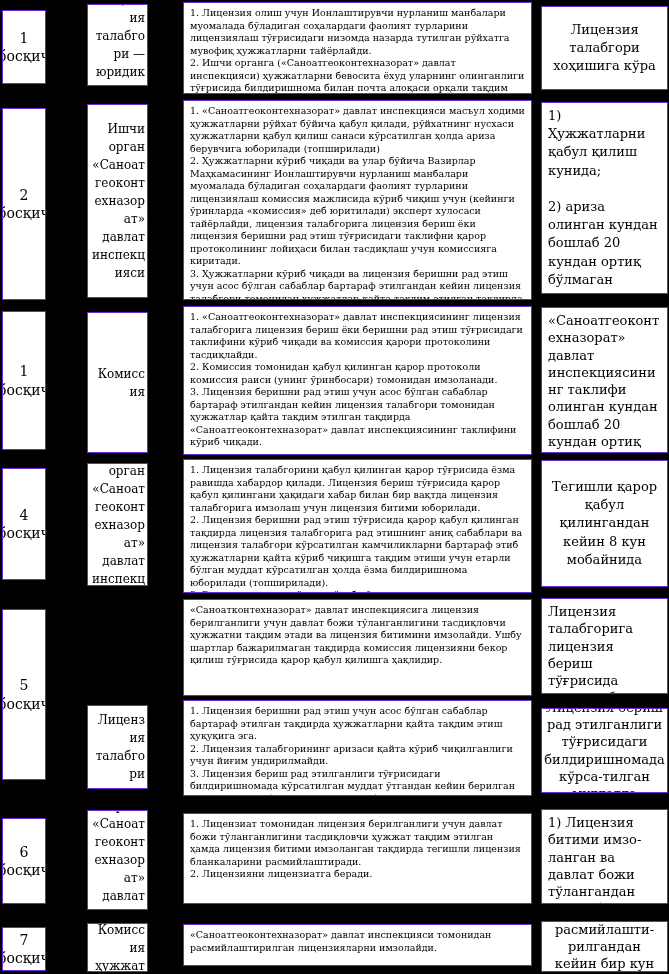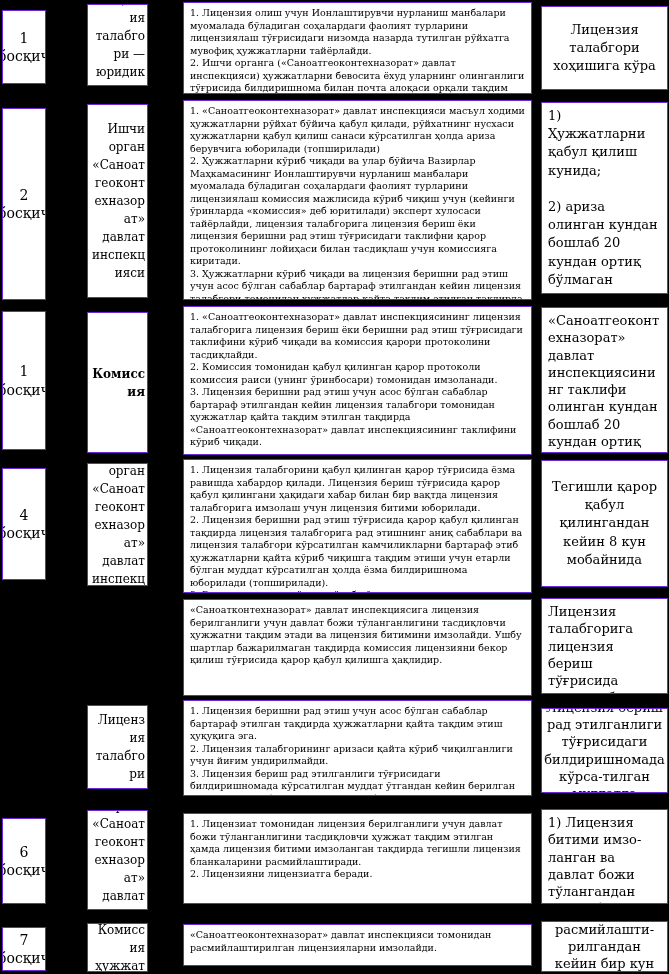--- a/index.html
+++ b/index.html
@@ -31,21 +31,21 @@
   .stage {
     display: flex; align-items: center; justify-content: center;
     text-align: center; font-size: 14px; line-height: 1.3;
     padding: 1px;
   }
   .actor {
     display: flex; align-items: center; justify-content: center;
     text-align: right; font-size: 12px; line-height: 1.5;
     padding: 2px; overflow-wrap: anywhere;
   }
-  .actor.bold { font-weight: bold; }
+  .actor.bold { font-weight: normal; }
   .actions {
     font-size: 9.5px; line-height: 1.32; text-align: left;
     padding: 4px 6px; white-space: pre-line; overflow-wrap: break-word;
   }
   .term {
     font-size: 13px; line-height: 1.4;
     padding: 4px 6px; white-space: pre-line; overflow-wrap: break-word;
   }
   .term.centered {
     display: flex; align-items: center; justify-content: center;
@@ -83,20 +83,21 @@
   <div class="cell c4 term tight" style="top:307px;height:146px">«Саноатгеоконтехназорат» давлат инспекциясининг таклифи олинган кундан бошлаб 20 кундан ортиқ бўлмаган муддатда;
 «Саноатгеоконтехназорат» давлат инспекциясининг таклифи такроран киритилгандан кейин 5 кун мобайнида</div>
 
   <div class="cell c1 stage" style="top:468px;height:112px">4 босқич</div>
   <div class="cell c2 actor" style="top:463px;height:123px">Ишчи орган «Саноатгеоконтехназорат» давлат инспекцияси</div>
   <div class="cell c3 actions" style="top:459px;height:134px">1. Лицензия талабгорини қабул қилинган қарор тўғрисида ёзма равишда хабардор қилади. Лицензия бериш тўғрисида қарор қабул қилингани ҳақидаги хабар билан бир вақтда лицензия талабгорига имзолаш учун лицензия битими юборилади.
 2. Лицензия беришни рад этиш тўғрисида қарор қабул қилинган тақдирда лицензия талабгорига рад этишнинг аниқ сабаблари ва лицензия талабгори кўрсатилган камчиликларни бартараф этиб ҳужжатларни қайта кўриб чиқишга тақдим этиши учун етарли бўлган муддат кўрсатилган ҳолда ёзма билдиришнома юборилади (топширилади).
 3. Реестрга тегишли ёзувни ёзиб қўяди.</div>
   <div class="cell c4 term centered" style="top:460px;height:127px">Тегишли қарор қабул қилингандан кейин 8 кун мобайнида</div>
 
+  <div class="cell c1 stage" style="top:609px;height:171px">5 босқич</div>
 
   <div class="cell c3 actions" style="top:599px;height:97px">«Саноатконтехназорат» давлат инспекциясига лицензия берилганлиги учун давлат божи тўланганлигини тасдиқловчи ҳужжатни тақдим этади ва лицензия битимини имзолайди. Ушбу шартлар бажарилмаган тақдирда комиссия лицензияни бекор қилиш тўғрисида қарор қабул қилишга ҳақлидир.</div>
   <div class="cell c4 term tight" style="top:598px;height:96px">Лицензия талабгорига лицензия бериш тўғрисида қарор қабул қилинганлиги ҳақидаги билдиришнома юборилган вақтдан бошлаб 3 ойдан кечикмай</div>
 
   <div class="cell c2 actor" style="top:705px;height:84px">Лицензия талабгори</div>
   <div class="cell c3 actions" style="top:700px;height:96px">1. Лицензия беришни рад этиш учун асос бўлган сабаблар бартараф этилган тақдирда ҳужжатларни қайта тақдим этиш ҳуқуқига эга.
 2. Лицензия талабгорининг аризаси қайта кўриб чиқилганлиги учун йиғим ундирилмайди.
 3. Лицензия бериш рад этилганлиги тўғрисидаги билдиришномада кўрсатилган муддат ўтгандан кейин берилган ариза янгидан берилган ариза ҳисобланади.</div>
   <div class="cell c4 term centered tight" style="top:708px;height:85px">Лицензия бериш рад этилганлиги тўғрисидаги билдиришномада кўрса-тилган муддатда</div>
 

